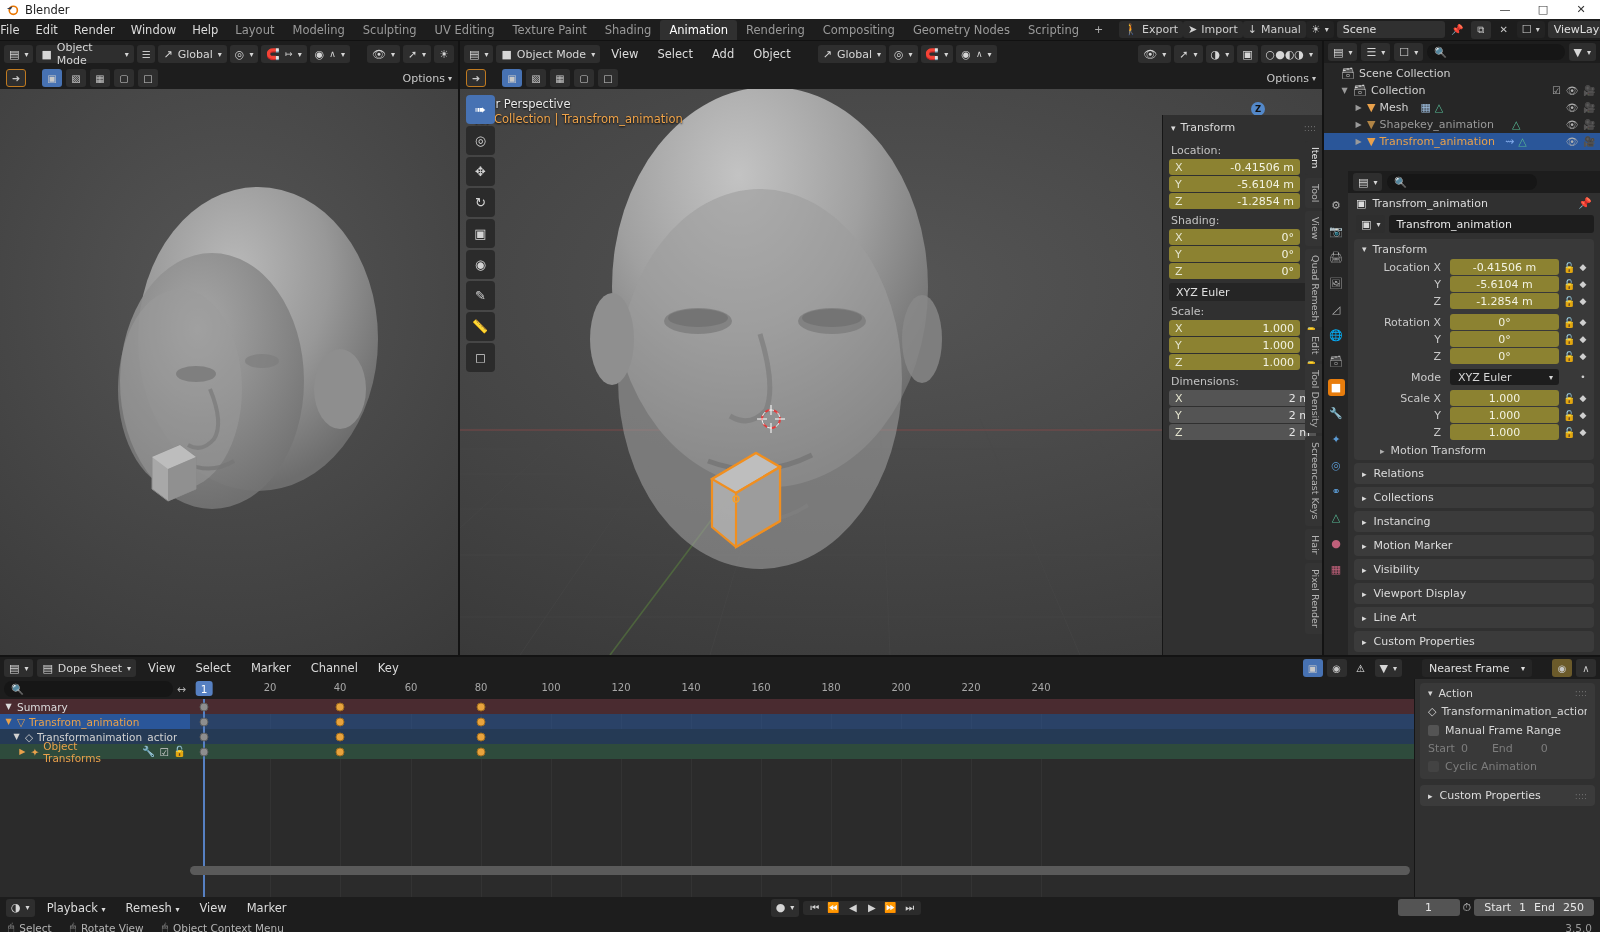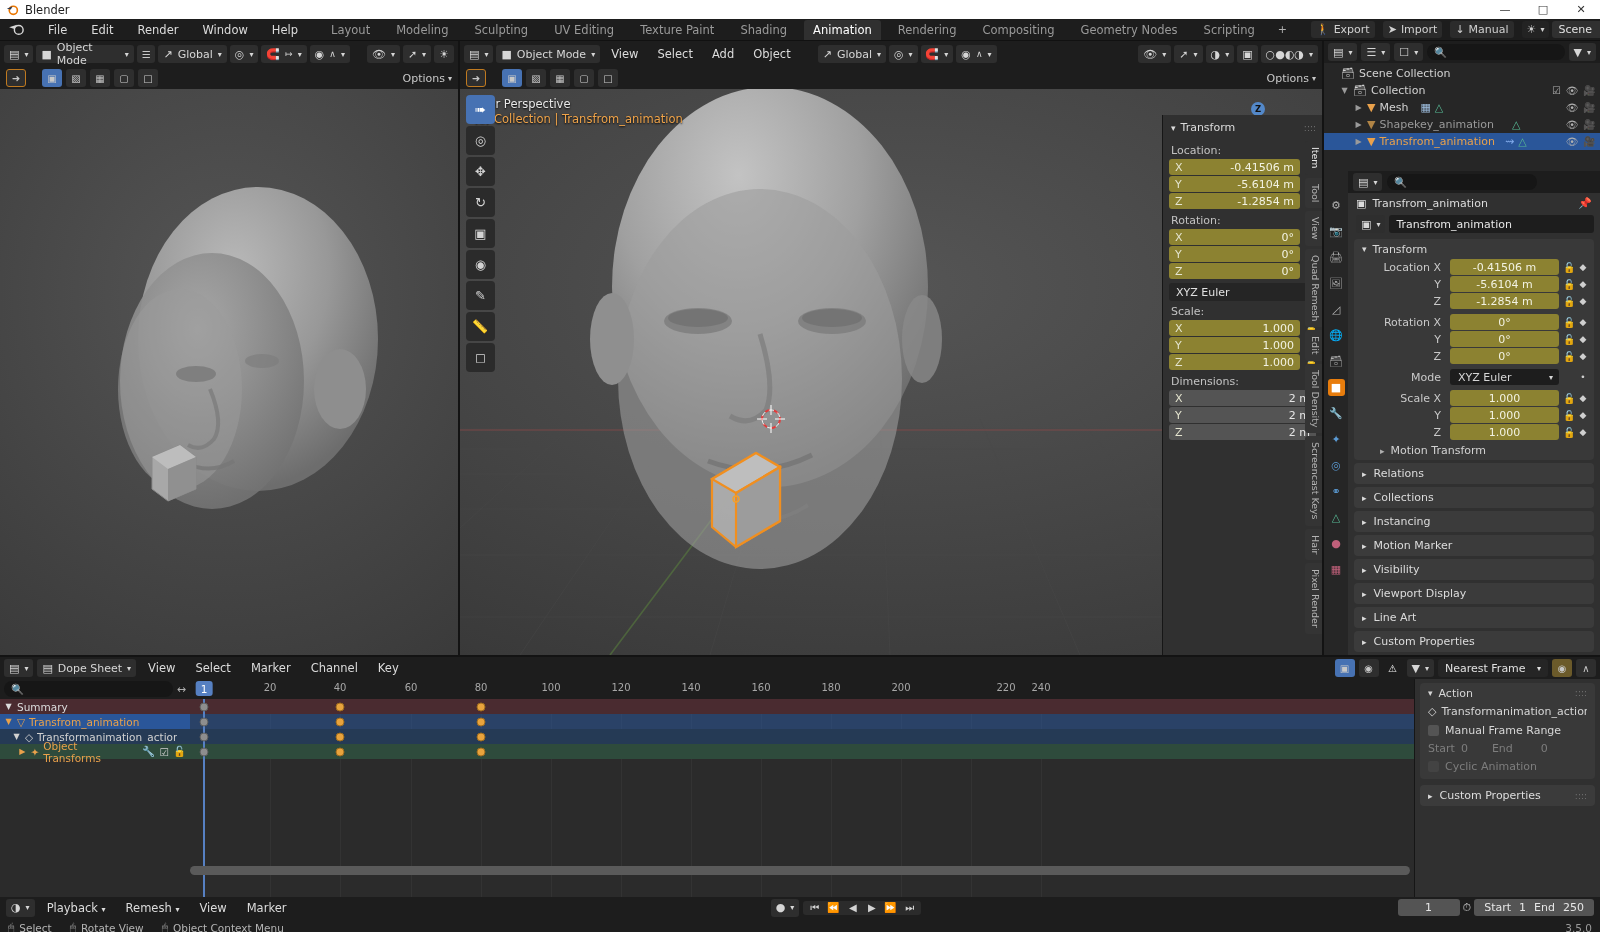--- a/index.html
+++ b/index.html
@@ -9,21 +9,21 @@
 
   
   .titlebar { height:19px; background:#ffffff; display:flex; align-items:center;
       padding-left:6px; color:#1c1c1c; font-size:11.5px; }
   .titlebar .tb-icon { width:13px; height:13px; margin-right:6px; position:relative; }
   .tb-ctrl { margin-left:auto; display:flex; }
   .tb-ctrl span { width:38px; text-align:center; font-size:11px; color:#333; }
 
   
   .topbar { height:22px; background:#1d1d1d; display:flex; align-items:center;
-     padding:0 4px; gap:8px; border-bottom:1px solid #111; }
+     padding:0 4px; gap:0px; border-bottom:1px solid #111;justify-content:center; }
   .logo { width:20px; height:16px; margin:0 6px 0 4px; position:relative; }
   .menu-item { padding:2px 8px; font-size:11.5px; color:#dcdcdc; white-space:nowrap; }
   .wstab { padding:3px 9px; font-size:11.5px; color:#9a9a9a; white-space:nowrap; border-radius:3px 3px 0 0;}
   .wstab.active { background:#303030; color:#fff; }
   .plusbtn { padding:2px 6px; color:#b0b0b0; }
   .tb-right { margin-left:auto; display:flex; align-items:center; gap:3px; padding-right:2px;}
   .pill { background:#2b2b2b; border-radius:3px; display:flex; align-items:center;
      height:17px; padding:0 5px; gap:4px; font-size:11px; color:#d0d0d0; }
   .pill.dark { background:#232323; }
   .field { background:#303030; border-radius:3px; height:17px; display:flex;
@@ -489,21 +489,21 @@
               <span class="lock">🔓</span>
             </div>
           <div class="numrow">
               <div class="num y" style="flex:1">
                 <span class="k">Z</span>
                 <span class="v">-1.2854 m</span>
               </div>
               <span class="lock">🔓</span>
             </div>
 
-          <div class="np-lbl">Rotation:</div>
+          <div class="np-lbl">Shading:</div>
           <div class="numrow">
               <div class="num y" style="flex:1">
                 <span class="k">X</span>
                 <span class="v">0°</span>
               </div>
               <span class="lock">🔓</span>
             </div>
           <div class="numrow">
               <div class="num y" style="flex:1">
                 <span class="k">Y</span>
@@ -819,21 +819,21 @@
       <span class="menu-item">View</span>
       <span class="menu-item">Select</span>
       <span class="menu-item">Marker</span>
       <span class="menu-item">Channel</span>
       <span class="menu-item">Key</span>
       <span style="margin-left:auto"></span>
       <span class="icobtn" style="background:#4772b3">▣</span>
       <span class="icobtn">◉</span>
       <span class="icobtn flat" style="color:#e8e8e8">⚠</span>
       <span class="modepill">▼<span style="font-size:8px">▾</span></span>
-      <span class="selbox" style="width:110px;margin:0">
+      <span class="selbox" style="width:110px;margin:16px">
           <span>Nearest Frame</span>
           <span class="chev" style="font-size:8px">▾</span>
         </span>
       <span class="icobtn" style="background:#6b5a2a">◉</span>
       <span class="icobtn">∧</span>
     </div>
 
     <div class="dope-main">
       <div class="ds-channels">
         <div class="ds-search">
@@ -873,21 +873,21 @@
           <span class="tick" style="left:80px">20</span>
           <span class="tick" style="left:150px">40</span>
           <span class="tick" style="left:221px">60</span>
           <span class="tick" style="left:291px">80</span>
           <span class="tick" style="left:361px">100</span>
           <span class="tick" style="left:431px">120</span>
           <span class="tick" style="left:501px">140</span>
           <span class="tick" style="left:571px">160</span>
           <span class="tick" style="left:641px">180</span>
           <span class="tick" style="left:711px">200</span>
-          <span class="tick" style="left:816px">220</span>
+          <span class="tick" style="left:781px">220</span>
           <span class="tick" style="left:851px">240</span>
         </div>
 
         <div class="lanes">
           <div class="vline" style="left:80px"></div>
             <div class="vline" style="left:150px"></div>
           <div class="vline" style="left:221px"></div>
             <div class="vline" style="left:291px"></div>
           <div class="vline" style="left:361px"></div>
             <div class="vline" style="left:431px"></div>

